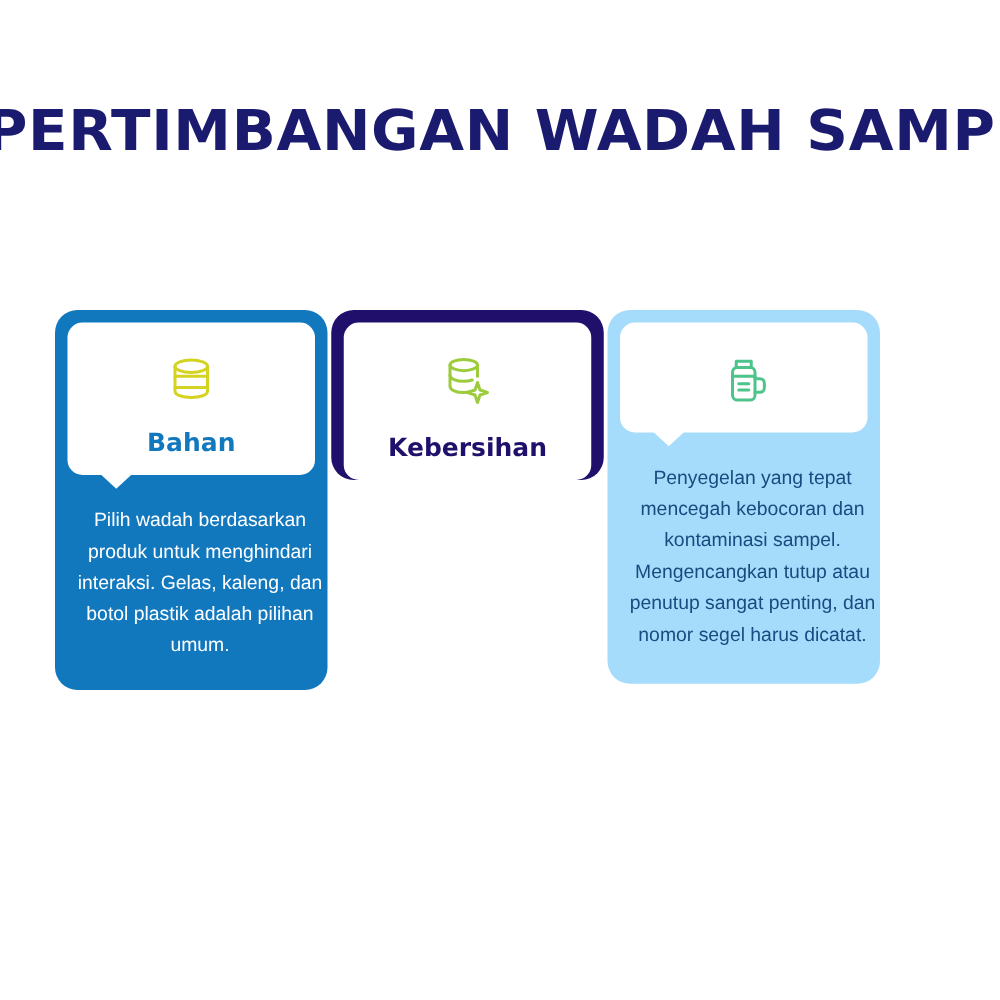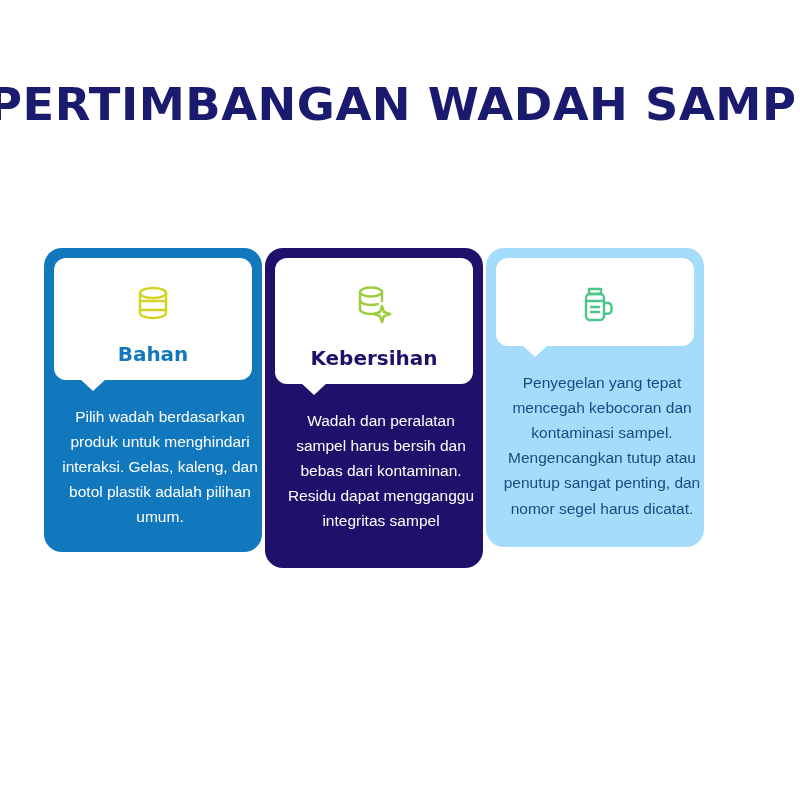--- a/index.html
+++ b/index.html
@@ -136,21 +136,20 @@
               <ellipse cx="22" cy="13" rx="11" ry="4.5"></ellipse>
               <path d="M11 13 V30 C11 33 16 35 22 35 C24 35 26 34.8 27.5 34.4"></path>
               <path d="M33 13 V22"></path>
               <path d="M11 21 C11 24 16 26 22 26 C24.5 26 27 25.6 28.8 25"></path>
               <path d="M33 27 L35 33 L41 35 L35 37 L33 43 L31 37 L25 35 L31 33 Z"></path>
             </svg>
           </div>
           <div class="card-heading">Kebersihan</div>
         </div>
       </div>
-      <div class="card-body">Wadah dan peralatan sampel harus bersih dan bebas dari kontaminan. Residu dapat mengganggu integritas sampel</div>
     </div>
 
     <div class="card card-3">
       <div class="card-inner">
         <div class="bubble">
           <div class="icon-wrap">
             <svg width="50" height="50" viewBox="0 0 50 50" fill="none" stroke="#4cc48a" stroke-width="2.4" stroke-linecap="round" stroke-linejoin="round">
               <path d="M19 10 H31 V15 H19 Z"></path>
               <path d="M16 19 C16 16.8 17.5 15 19.5 15 H30.5 C32.5 15 34 16.8 34 19 V37 C34 39.2 32.5 41 30.5 41 H19.5 C17.5 41 16 39.2 16 37 Z"></path>
               <path d="M16 22 H34"></path>

